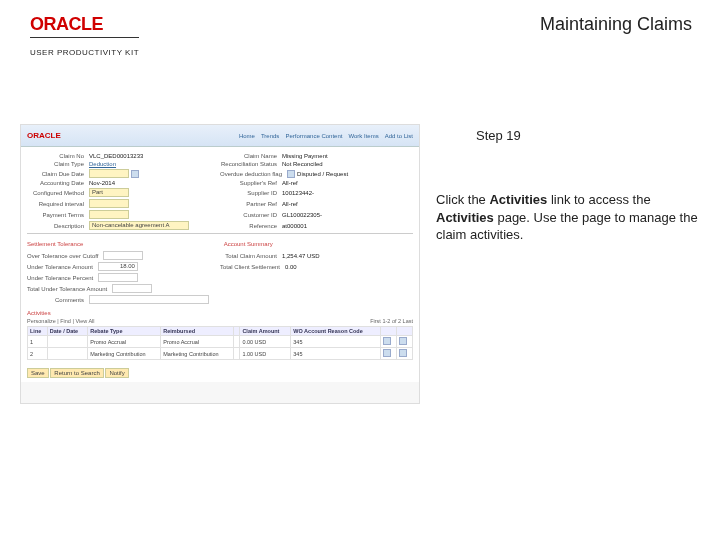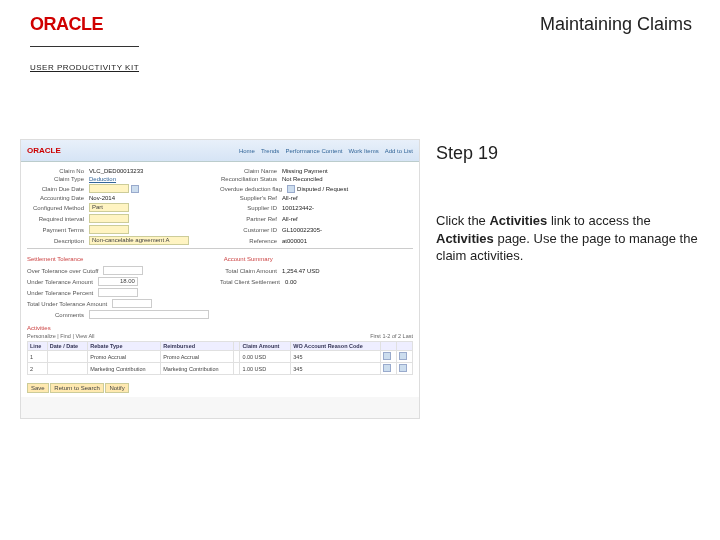--- a/index.html
+++ b/index.html
@@ -1,20 +1,20 @@
 <!DOCTYPE html>
 <html><head>
 <meta charset="utf-8">
 <style>
   * { box-sizing: border-box; margin: 0; padding: 0; }
   body { width: 720px; height: 540px; background: #fff; font-family: Arial, sans-serif; font-size: 12px; color: #222; position: relative; }
   .header { display: flex; justify-content: space-between; align-items: flex-start; padding: 14px 28px 6px 30px; }
   .logo-block { }
   .oracle-logo { color: #d00000; font-weight: bold; font-size: 18px; letter-spacing: -0.5px; }
-  .logo-sub { font-size: 8px; letter-spacing: 0.5px; margin-top: 11px; border-top: 1px solid #333; padding-top: 16px; display: inline-block; text-decoration: underline; }
+  .logo-sub { font-size: 8px; letter-spacing: 0.5px; margin-top: 2px; border-top: 1px solid #333; padding-top: 10px; display: inline-block; }
   .doc-title { font-size: 18px; color: #222; }
   .content { display: flex; padding: 60px 20px 0 20px; gap: 16px; }
   .screenshot { width: 400px; height: 280px; background: #f7f7f7; border: 1px solid #ddd; position: relative; font-size: 6px; color: #555; overflow: hidden; }
   .ss-topbar { background: linear-gradient(#e8f0fa,#d6e4f5); height: 22px; border-bottom: 1px solid #bcc; display:flex; align-items:center; justify-content:space-between; padding:0 6px;}
   .ss-logo { color:#c00; font-weight:bold; font-size:8px;}
   .ss-links { display:flex; gap:6px; color:#369; font-size:6px;}
   .ss-link { color:#369; }
   .ss-body { background:#fff; padding:4px 6px; font-size:6px; color:#444;}
   .ss-row { display:flex; margin:2px 0; }
   .ss-col { flex:1; display:flex; align-items:center; gap:2px;}
@@ -24,21 +24,21 @@
   .ss-white { background:#fff; border:1px solid #ccc; padding:0 2px; font-size:6px; min-width:40px; height:9px; display:inline-block;}
   .ss-tab { color:#c44; font-size:6px; margin:4px 0 2px 0; display:inline-block;}
   .ss-hr { border-top:1px solid #ccc; margin:3px 0;}
   .ss-table { width:100%; font-size:5.5px; border-collapse:collapse; margin-top:2px;}
   .ss-table th, .ss-table td { border:1px solid #e0e0e0; padding:1px 2px; text-align:left; }
   .ss-table th { background:#eef; color:#335; }
   .ss-save { margin-top:4px; background:#ffe9b0; border:1px solid #cc9; padding:1px 3px; display:inline-block; font-size:6px;}
   .ss-section { color:#c44; font-size:6px; margin-top:6px; }
   .ss-subhdr { display:flex; justify-content:space-between; font-size:5.5px; color:#666; margin-top:2px;}
   .right-panel { flex: 1; padding-top: 4px; }
-  .step-title { font-size: 18px; margin-bottom: 18px; }
+  .step-title { font-size: 13px; margin-bottom: 18px; margin-left: 40px; }
   .step-body { font-size: 13px; line-height: 1.35; margin-top: 48px; }
   .step-body b { font-weight: bold; }
   .ic { width:8px; height:8px; display:inline-block; background:#ccddee; border:1px solid #99aacc;}
 </style>
 </head>
 <body>
 
 <div class="header">
   <div class="logo-block">
     <div class="oracle-logo">ORACLE</div>

